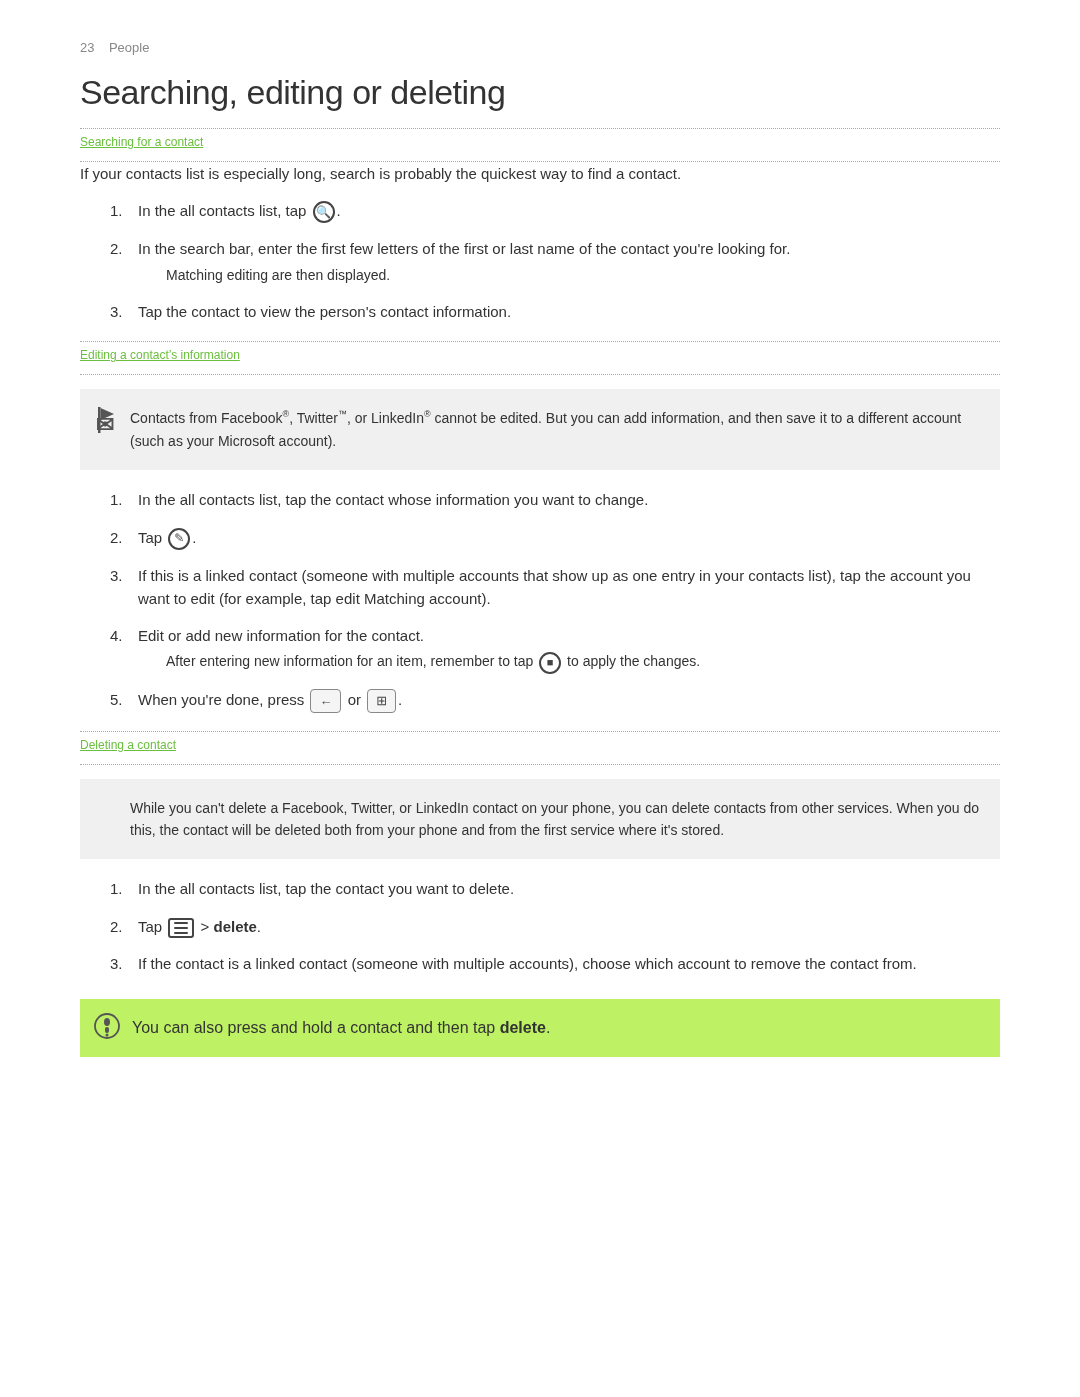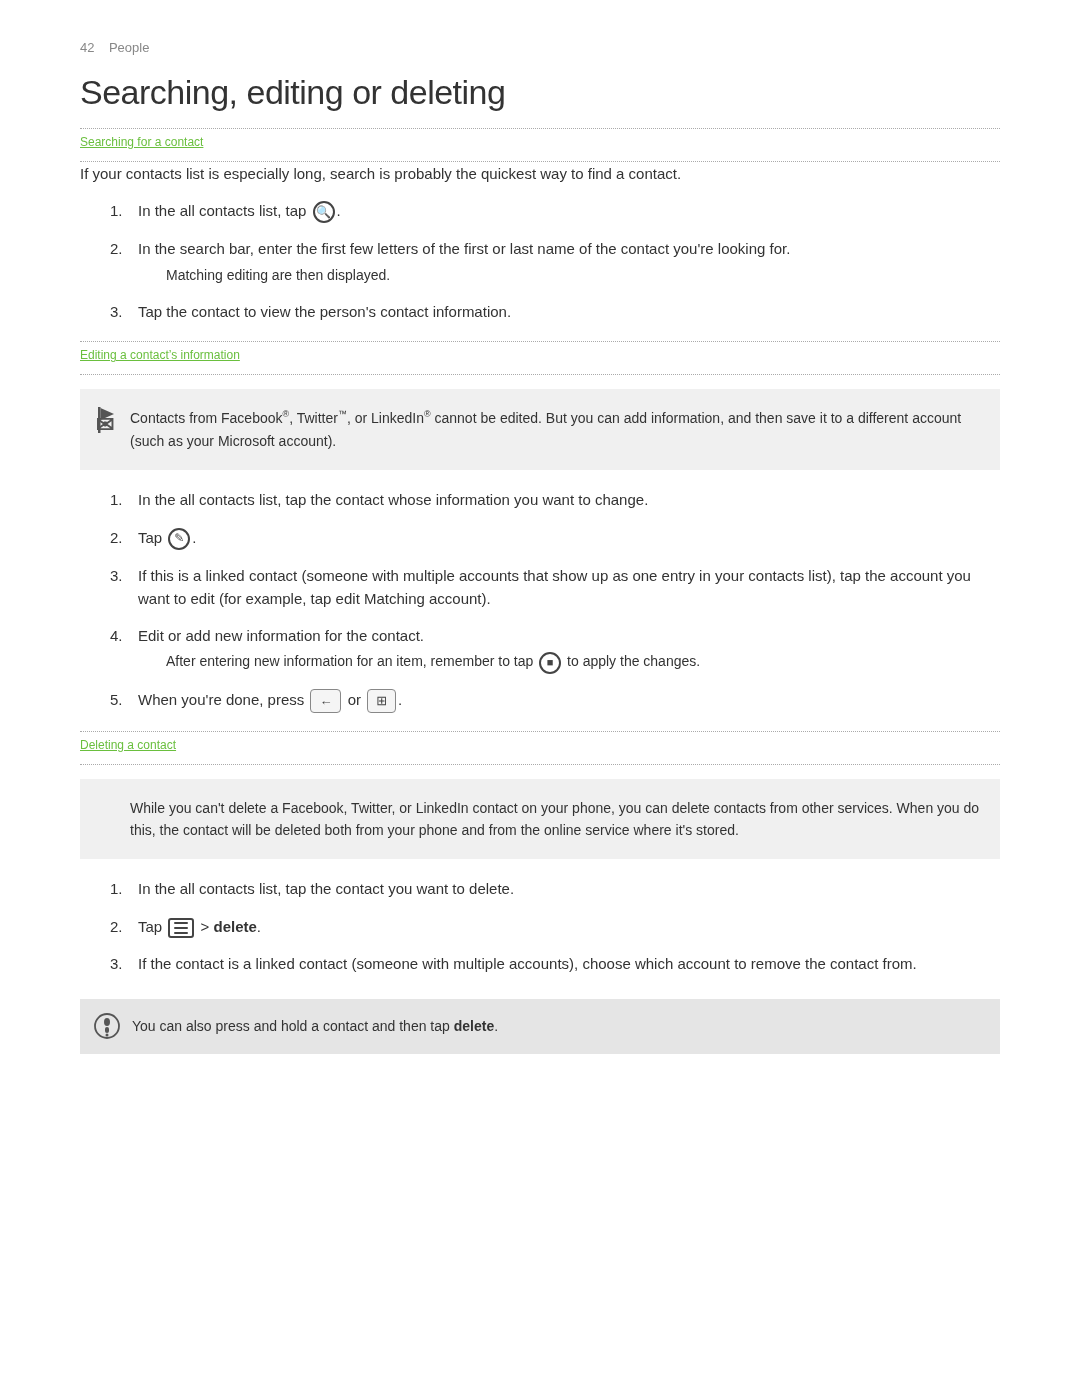--- a/index.html
+++ b/index.html
@@ -154,25 +154,25 @@
     .note-flag {
       position: absolute;
       left: 16px;
       top: 18px;
       font-size: 22px;
       color: #555;
       line-height: 1;
     }
 
     .tip-box {
-      background: #e5e5e5;
+      background: #bef264;
       padding: 16px 20px 16px 52px;
       margin-top: 24px;
       position: relative;
-      font-size: 14px;
+      font-size: 16px;
       color: #333;
       line-height: 1.6;
     }
 
     .tip-icon {
       position: absolute;
       left: 14px;
       top: 14px;
       font-size: 22px;
       color: #555;
@@ -205,21 +205,21 @@
       margin: 0 2px;
       background: #f5f5f5;
     }
 
     sup { font-size: 9px; }
   </style>
 </head>
 <body>
 
 <div class="page-meta">
-  <span>42</span>
+  <span>23</span>
   &nbsp;&nbsp;
   <span>People</span>
 </div>
 
 <h1 class="main-title">Searching, editing or deleting</h1>
 
 <div class="section-block">
   <hr class="section-divider">
   <h2 class="section-heading">Searching for a contact</h2>
   <hr class="section-divider-bottom">
@@ -309,21 +309,21 @@
   </ol>
 </div>
 
 <div class="section-block" style="margin-top:18px;">
   <hr class="section-divider">
   <h2 class="section-heading">Deleting a contact</h2>
   <hr class="section-divider-bottom">
 
   <div class="note-box">
     <span>
-      While you can't delete a Facebook, Twitter, or LinkedIn contact on your phone, you can delete contacts from other services. When you do this, the contact will be deleted both from your phone and from the online service where it's stored.
+      While you can't delete a Facebook, Twitter, or LinkedIn contact on your phone, you can delete contacts from other services. When you do this, the contact will be deleted both from your phone and from the first service where it's stored.
     </span>
   </div>
 
   <ol class="steps-list">
     <li>
       <span class="step-num">1.</span>
       <span class="step-content">
         In the <span class="bold">all</span> contacts list, tap the contact you want to delete.
       </span>
     </li>

